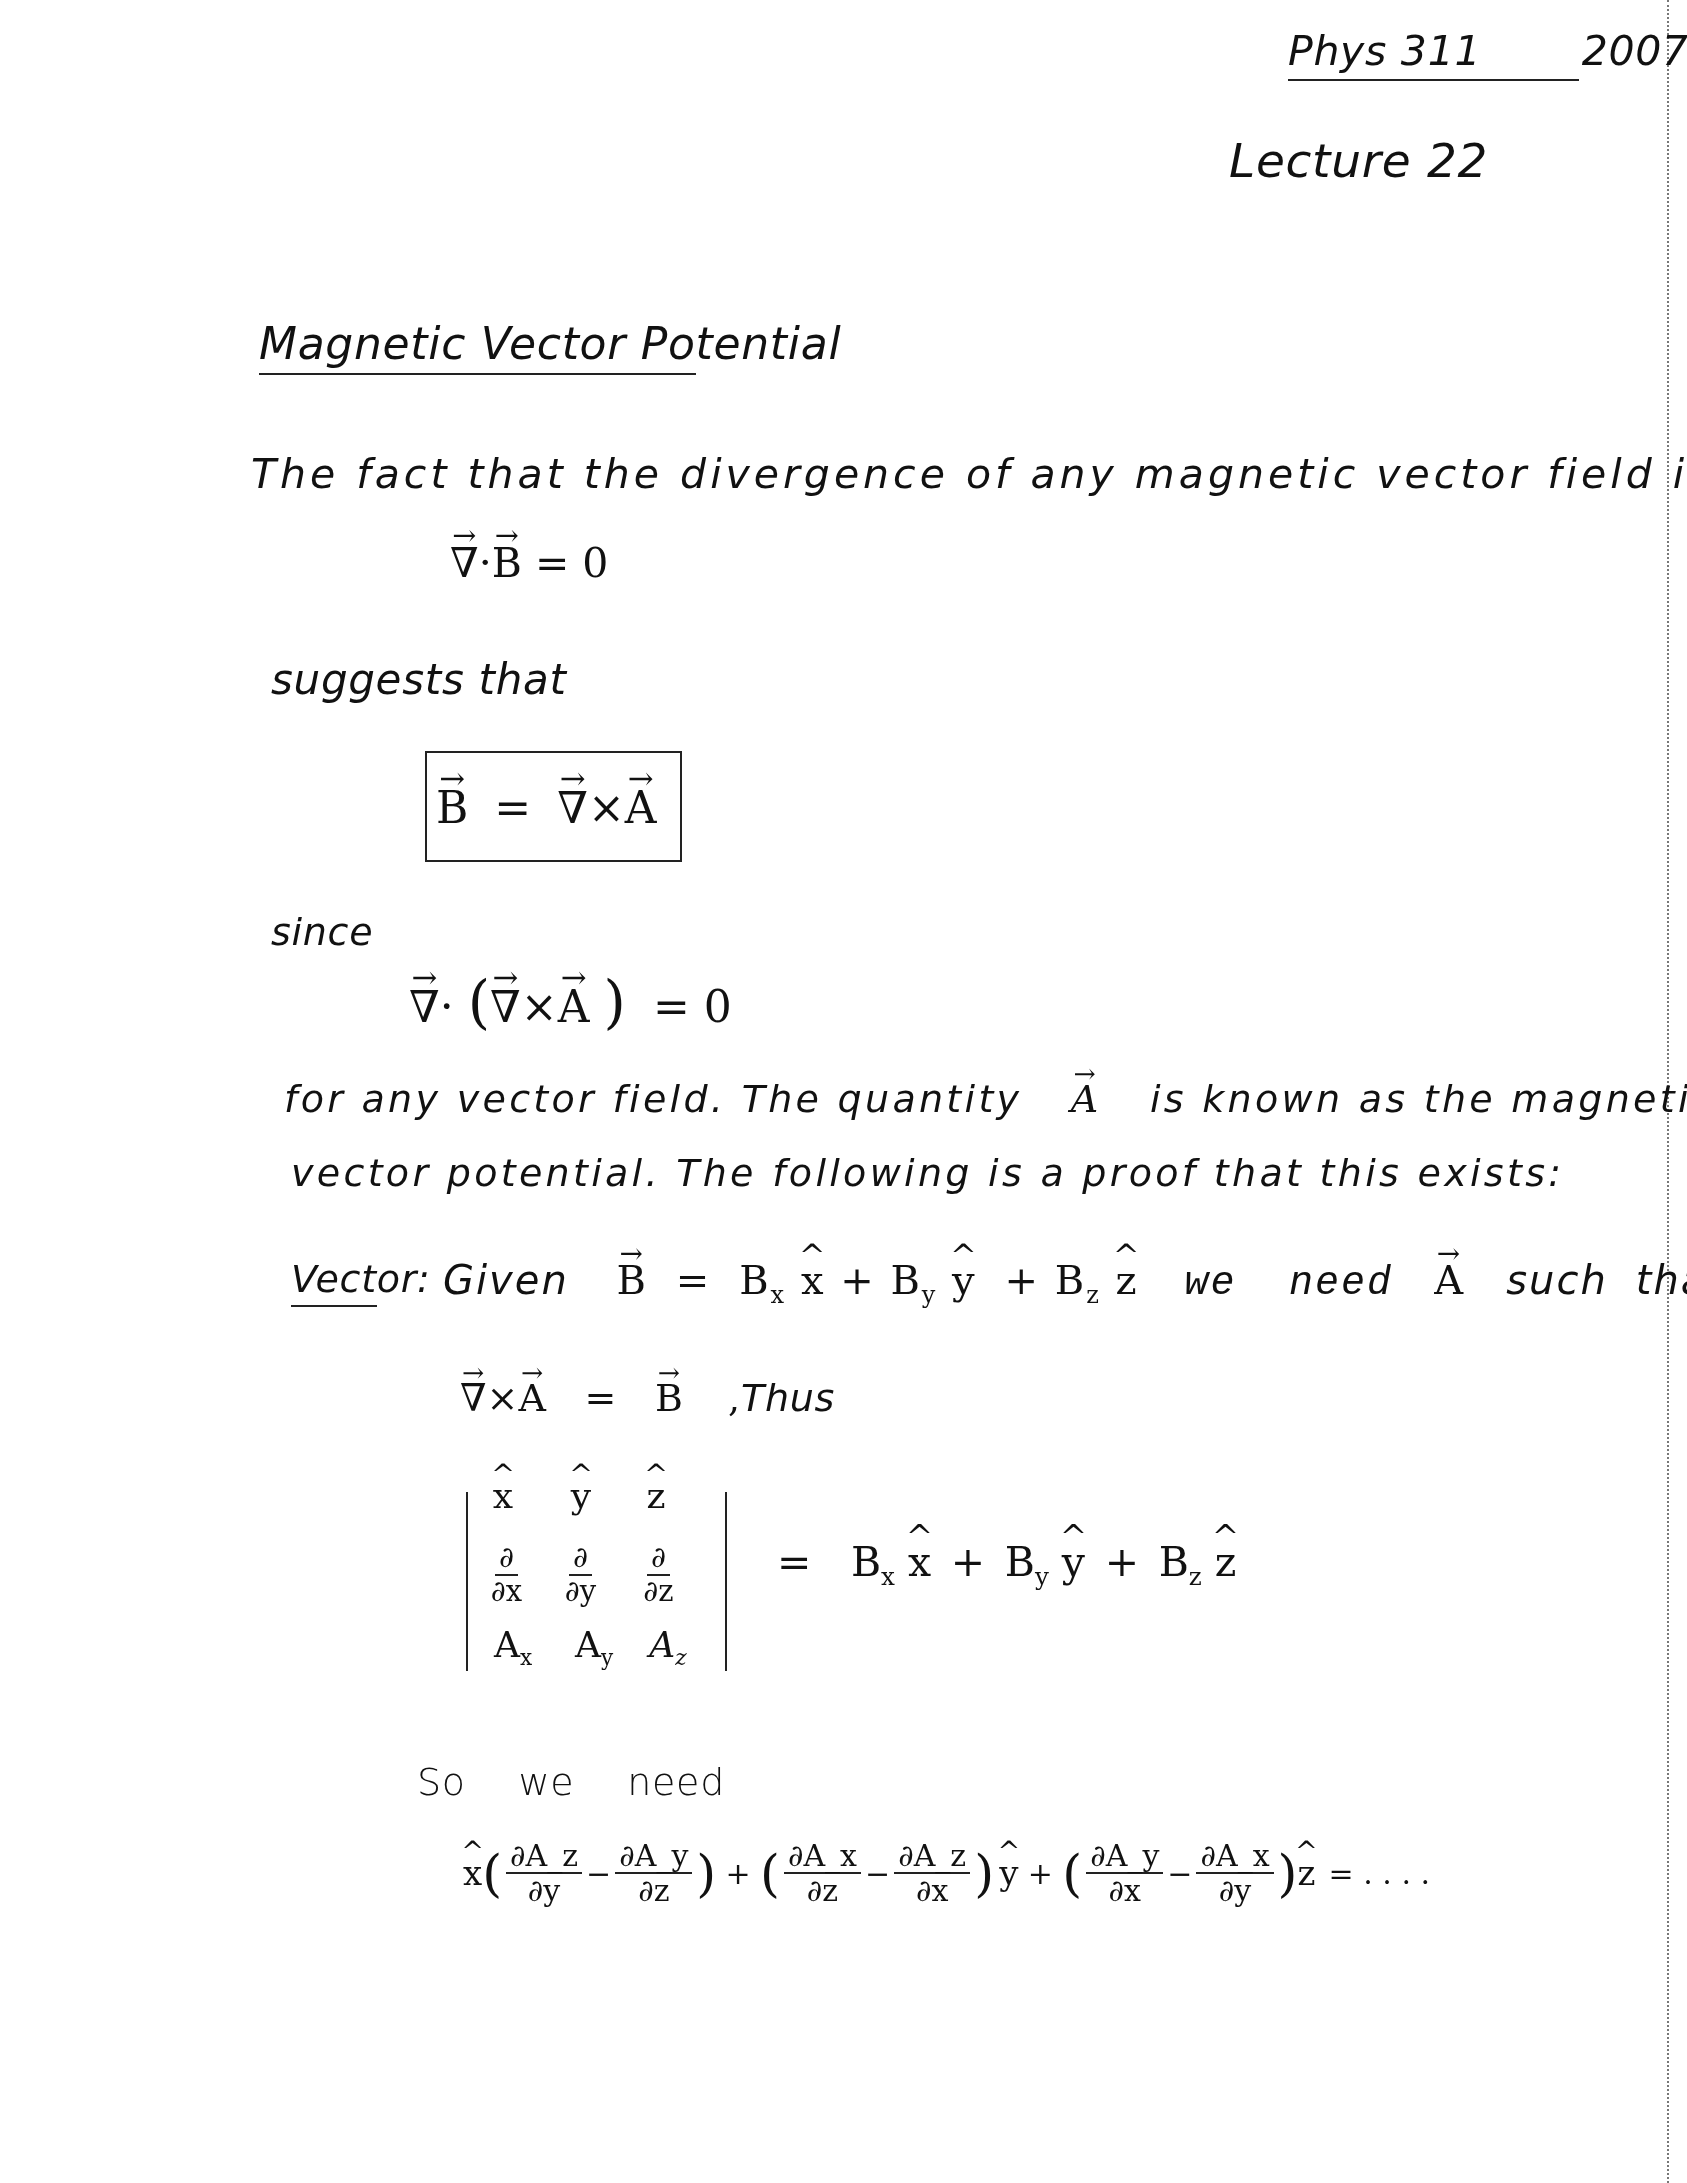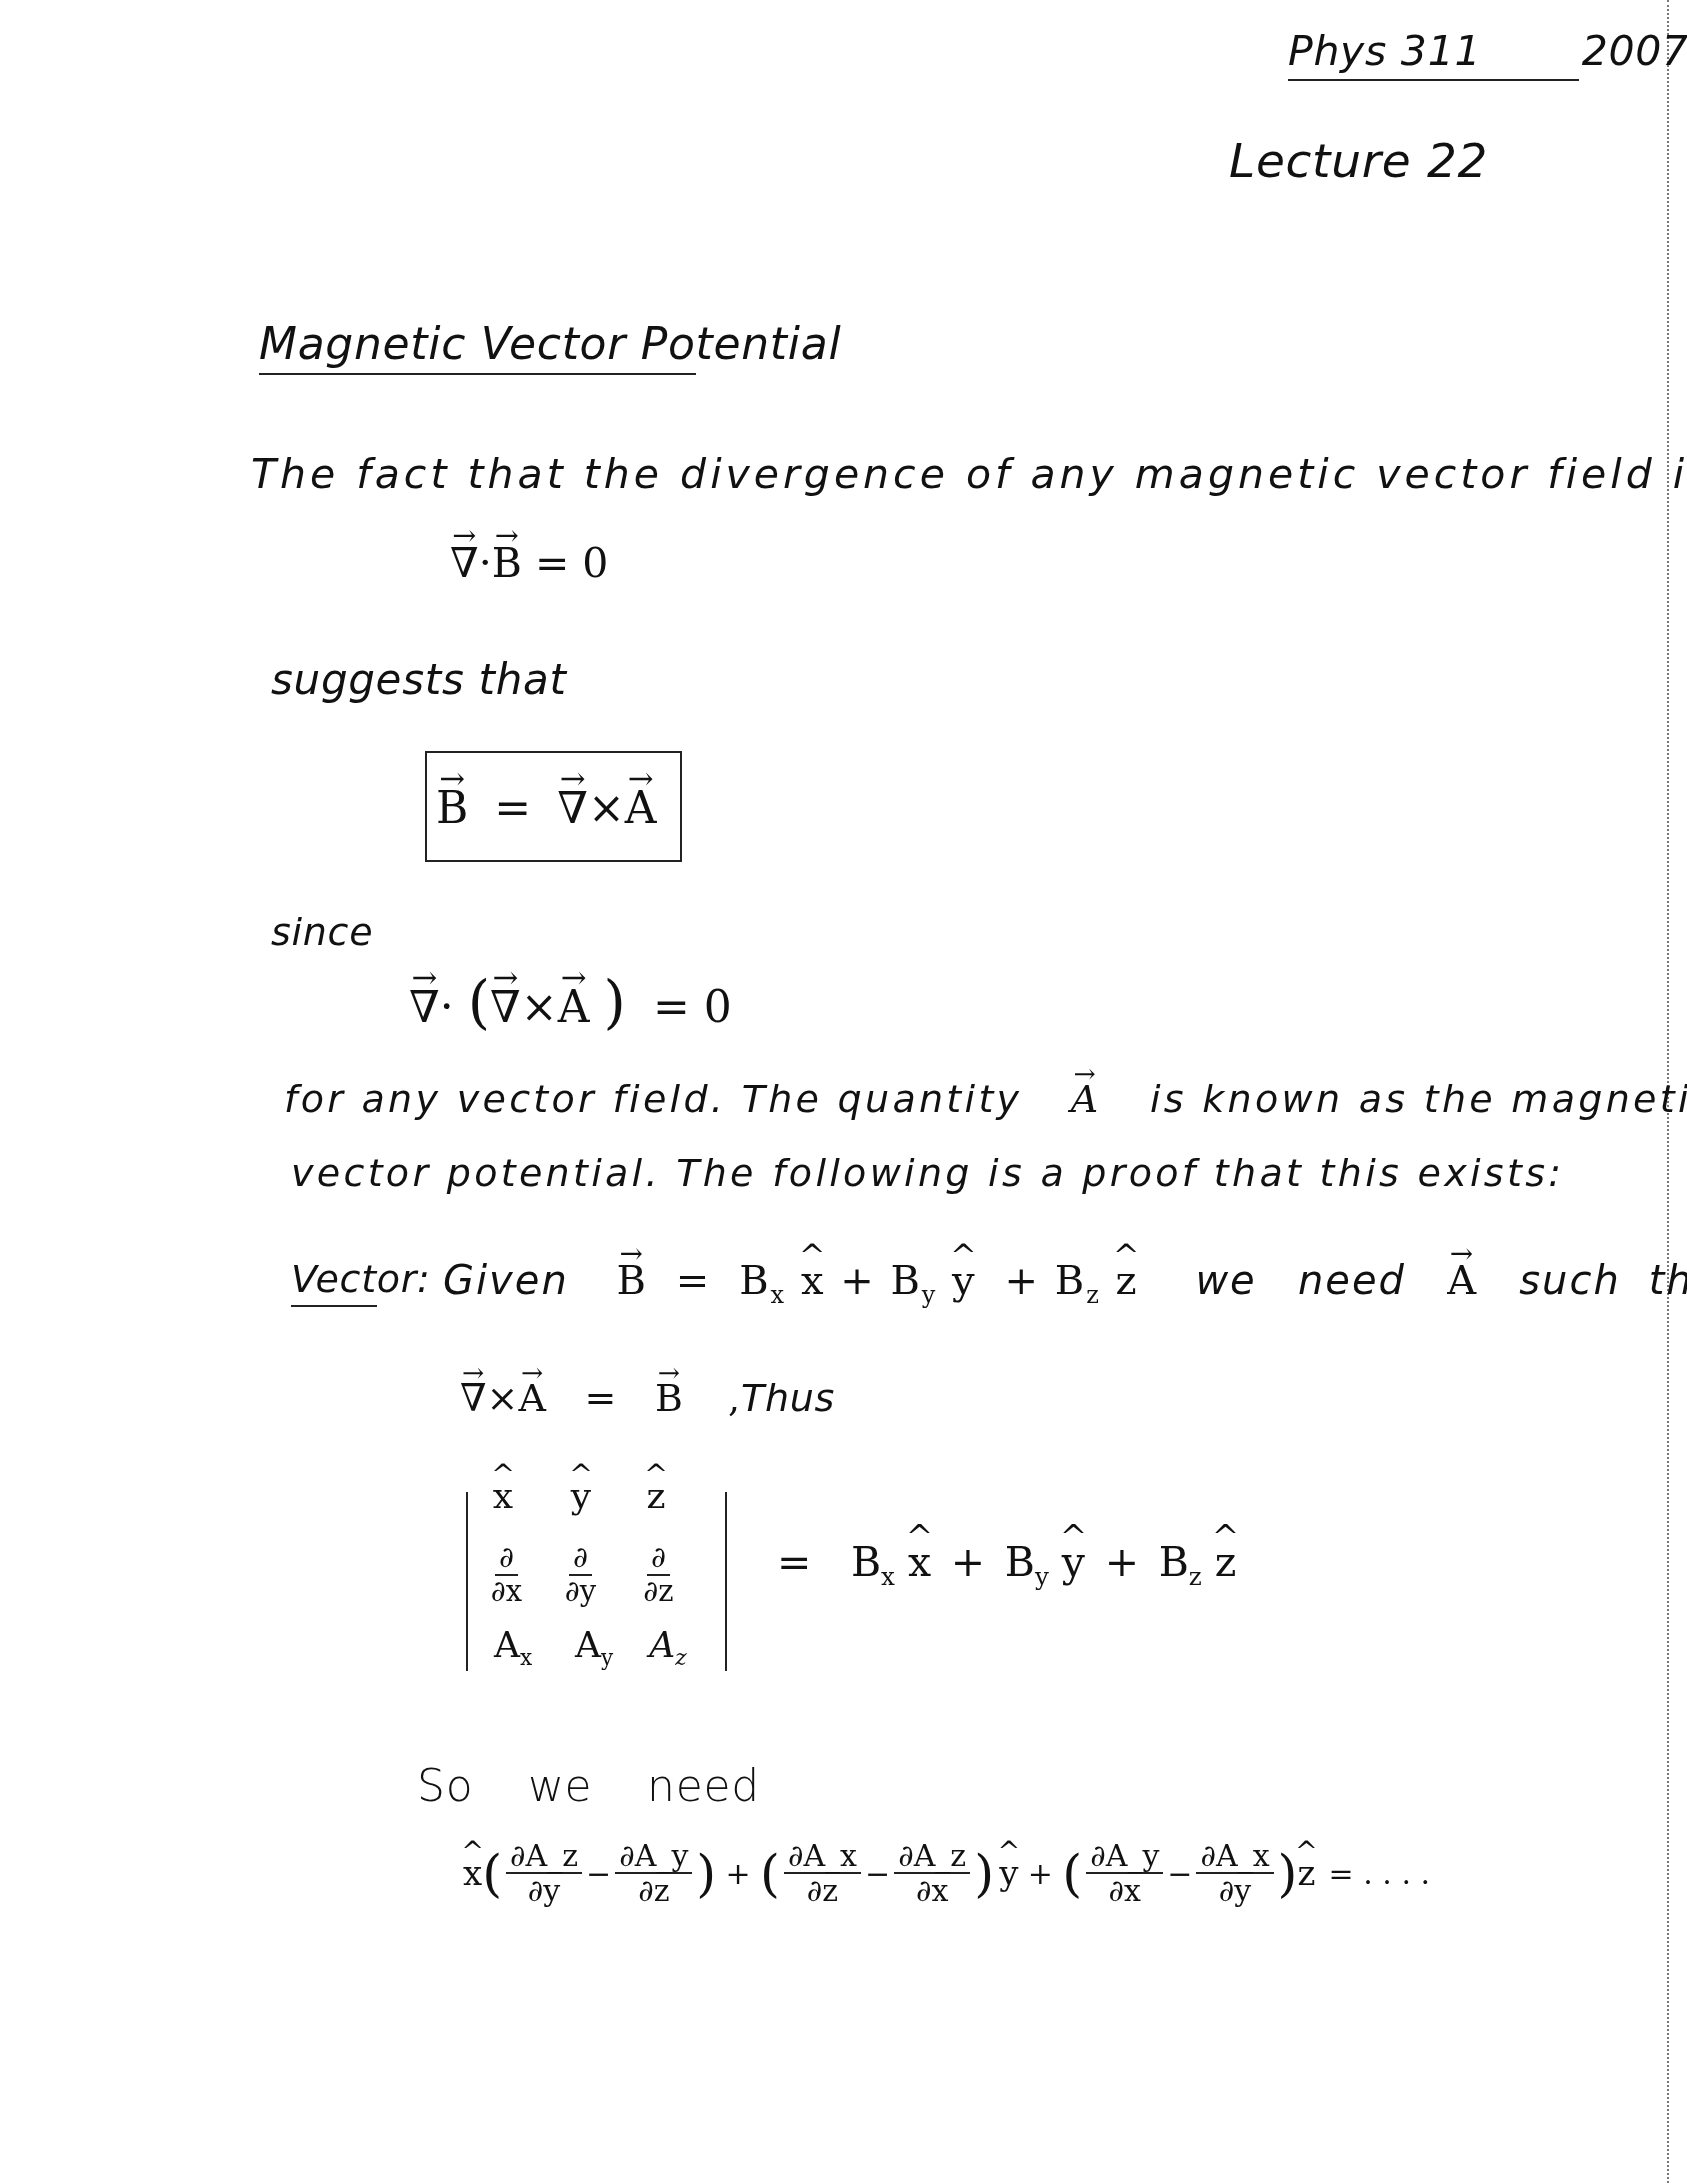--- a/index.html
+++ b/index.html
@@ -83,21 +83,21 @@
       <span style="margin:0 13.2px;">=</span>
       <span>B</span><sub>x</sub>
       <span class="hat">x</span>
       <span>+</span>
       <span>B</span><sub>y</sub>
       <span class="hat">y</span>
       <span style="margin-left:13.2px;">+</span>
       <span>B</span><sub>z</sub>
       <span class="hat">z</span>
     </span>
-    <span style="margin-left:42px; word-spacing:26.5px;">we need</span>
+    <span style="margin-left:31px; word-spacing:26.5px;font-family:Liberation Mono, monospace;">we need</span>
     <span class="math vec" style="position:relative; font-style:normal; margin:0 26.5px;">A</span>
     <span style="word-spacing:13.2px;">such that</span>
   </div>
 
   <div class="math" style="left:460px; top:1376px; font-size:38px;">
     <span class="vec">∇</span><span>×</span><span class="vec">A</span>
     <span style="margin:0 26.5px;">=</span>
     <span class="vec">B</span>
     <span style="margin-left:33px;">,</span>
   </div>
@@ -142,21 +142,21 @@
     <span>B</span><sub>x</sub>
     <span class="hat">x</span>
     <span style="margin:0 6.6px;">+</span>
     <span>B</span><sub>y</sub>
     <span class="hat">y</span>
     <span style="margin:0 6.6px;">+</span>
     <span>B</span><sub>z</sub>
     <span class="hat">z</span>
   </div>
 
-  <div class="hw" style="left:417px; top:1760px; font-size:44px; font-style:normal; word-spacing:40px;">So   we   need</div>
+  <div class="hw" style="left:417px; top:1760px; font-size:38px; font-style:normal; word-spacing:40px;">So   we   need</div>
 
   <div class="math" style="left:463px; top:1839px; font-size:30px; display:flex; align-items:center;">
     <span class="hat" style="font-size:34px;">x</span>
     <span class="paren">(</span>
     <div class="frac">
         <span class="n">∂A_z</span>
         <span class="d">∂y</span>
       </div>
     <span>−</span>
     <div class="frac">

